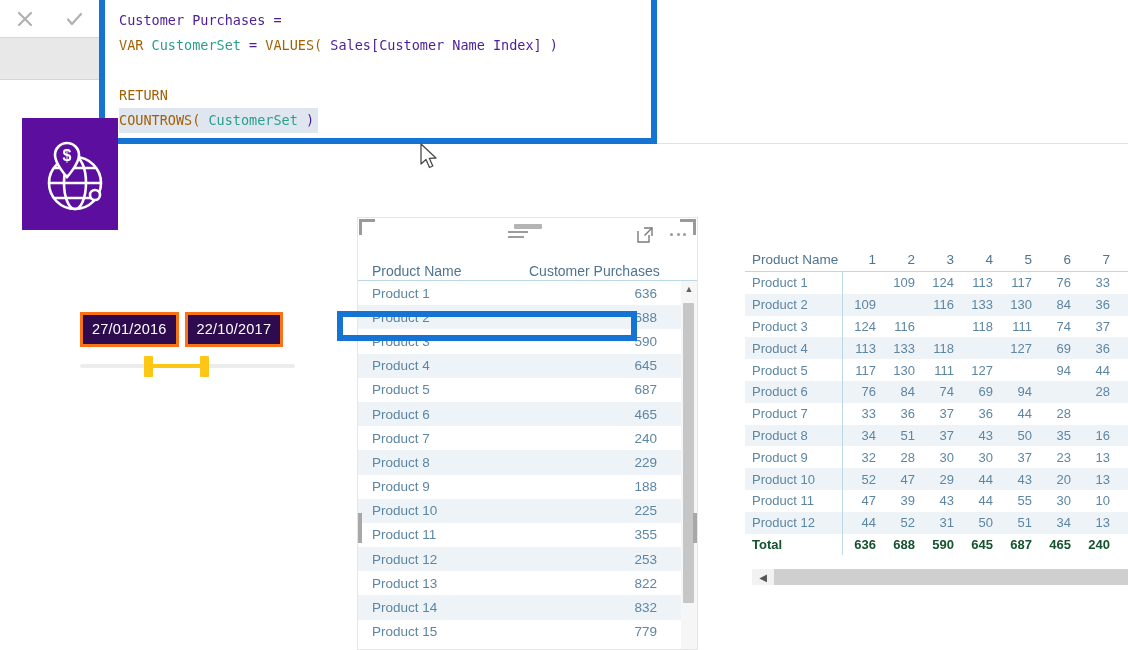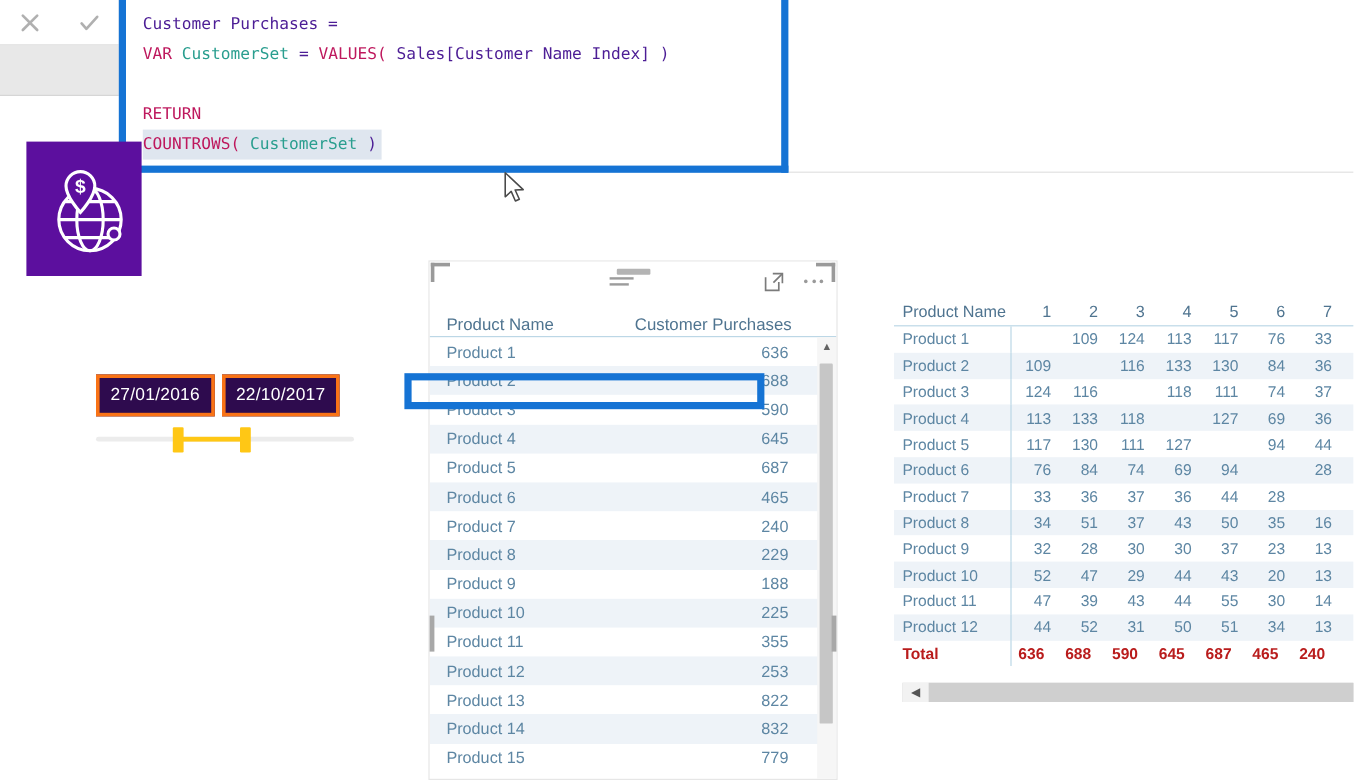--- a/index.html
+++ b/index.html
@@ -42,21 +42,21 @@
     overflow: hidden;
   }
   .dax-inner {
     padding: 8px 0 0 14px;
     font-family: "DejaVu Sans Mono", "Liberation Mono", monospace;
     font-size: 13.5px;
     line-height: 25px;
     white-space: pre;
     color: #1b1b1b;
   }
-  .k-blue  { color: #be185d; }
+  .k-blue  { color: #a16207; }
   .k-teal  { color: #2a9e8f; margin-top: 12px; }
   .k-plain { color: #4c1d95; }
   .hl-line { background: #dfe6ef; display: inline-block; padding-right: 4px; }
 
   
   .top-right-fill {
     position: absolute; left: 657px; top: 0;
     width: 471px; height: 144px; background: #ffffff;
     border-bottom: 1px solid #e2e2e2;
   }
@@ -184,21 +184,21 @@
   .mx-head .mx-name { width: 98px; font-size: 13.5px; color: #4f7490; padding-bottom: 4px; padding-left: 7px; }
   .mx-head .mx-col  { width: 39px; font-size: 13.5px; color: #4f7490; text-align: right; padding-bottom: 4px; padding-right: 6px; }
   .mx-row { display: flex; height: 21.8px; align-items: center; }
   .mx-row.alt { background: #eef3f8; }
   .mx-row .mx-name {
     width: 98px; font-size: 13px; color: #5d86a3; padding-left: 7px;
     border-right: 1px solid #bcd7e6; height: 100%; display: flex; align-items: center;
   }
   .mx-row .mx-col { width: 39px; font-size: 13px; color: #5d86a3; text-align: right; padding-right: 6px; }
   .mx-row.total .mx-name,
-  .mx-row.total .mx-col { font-weight: bold; color: #b91c1c; text-align: center; }
+  .mx-row.total .mx-col { font-weight: bold; color: #14532d; }
   .mx-hscroll {
     position: absolute; left: 7px; right: 0; bottom: 0;
     height: 16px; background: #cfcfcf; display: flex; align-items: center;
   }
   .mx-hscroll .h-arrow {
     width: 22px; height: 16px; background: #f2f2f2;
     display: flex; align-items: center; justify-content: center;
     font-size: 10px; color: #555; cursor: pointer;
   }
   .mx-hthumb { flex: 1; height: 16px; background: #cfcfcf; cursor: pointer; }
@@ -482,21 +482,21 @@
           <div class="mx-col">13</div>
         </div>
         <div class="mx-row">
           <div class="mx-name">Product 11</div>
           <div class="mx-col">47</div>
           <div class="mx-col">39</div>
           <div class="mx-col">43</div>
           <div class="mx-col">44</div>
           <div class="mx-col">55</div>
           <div class="mx-col">30</div>
-          <div class="mx-col">14</div>
+          <div class="mx-col">10</div>
         </div>
         <div class="mx-row alt">
           <div class="mx-name">Product 12</div>
           <div class="mx-col">44</div>
           <div class="mx-col">52</div>
           <div class="mx-col">31</div>
           <div class="mx-col">50</div>
           <div class="mx-col">51</div>
           <div class="mx-col">34</div>
           <div class="mx-col">13</div>

